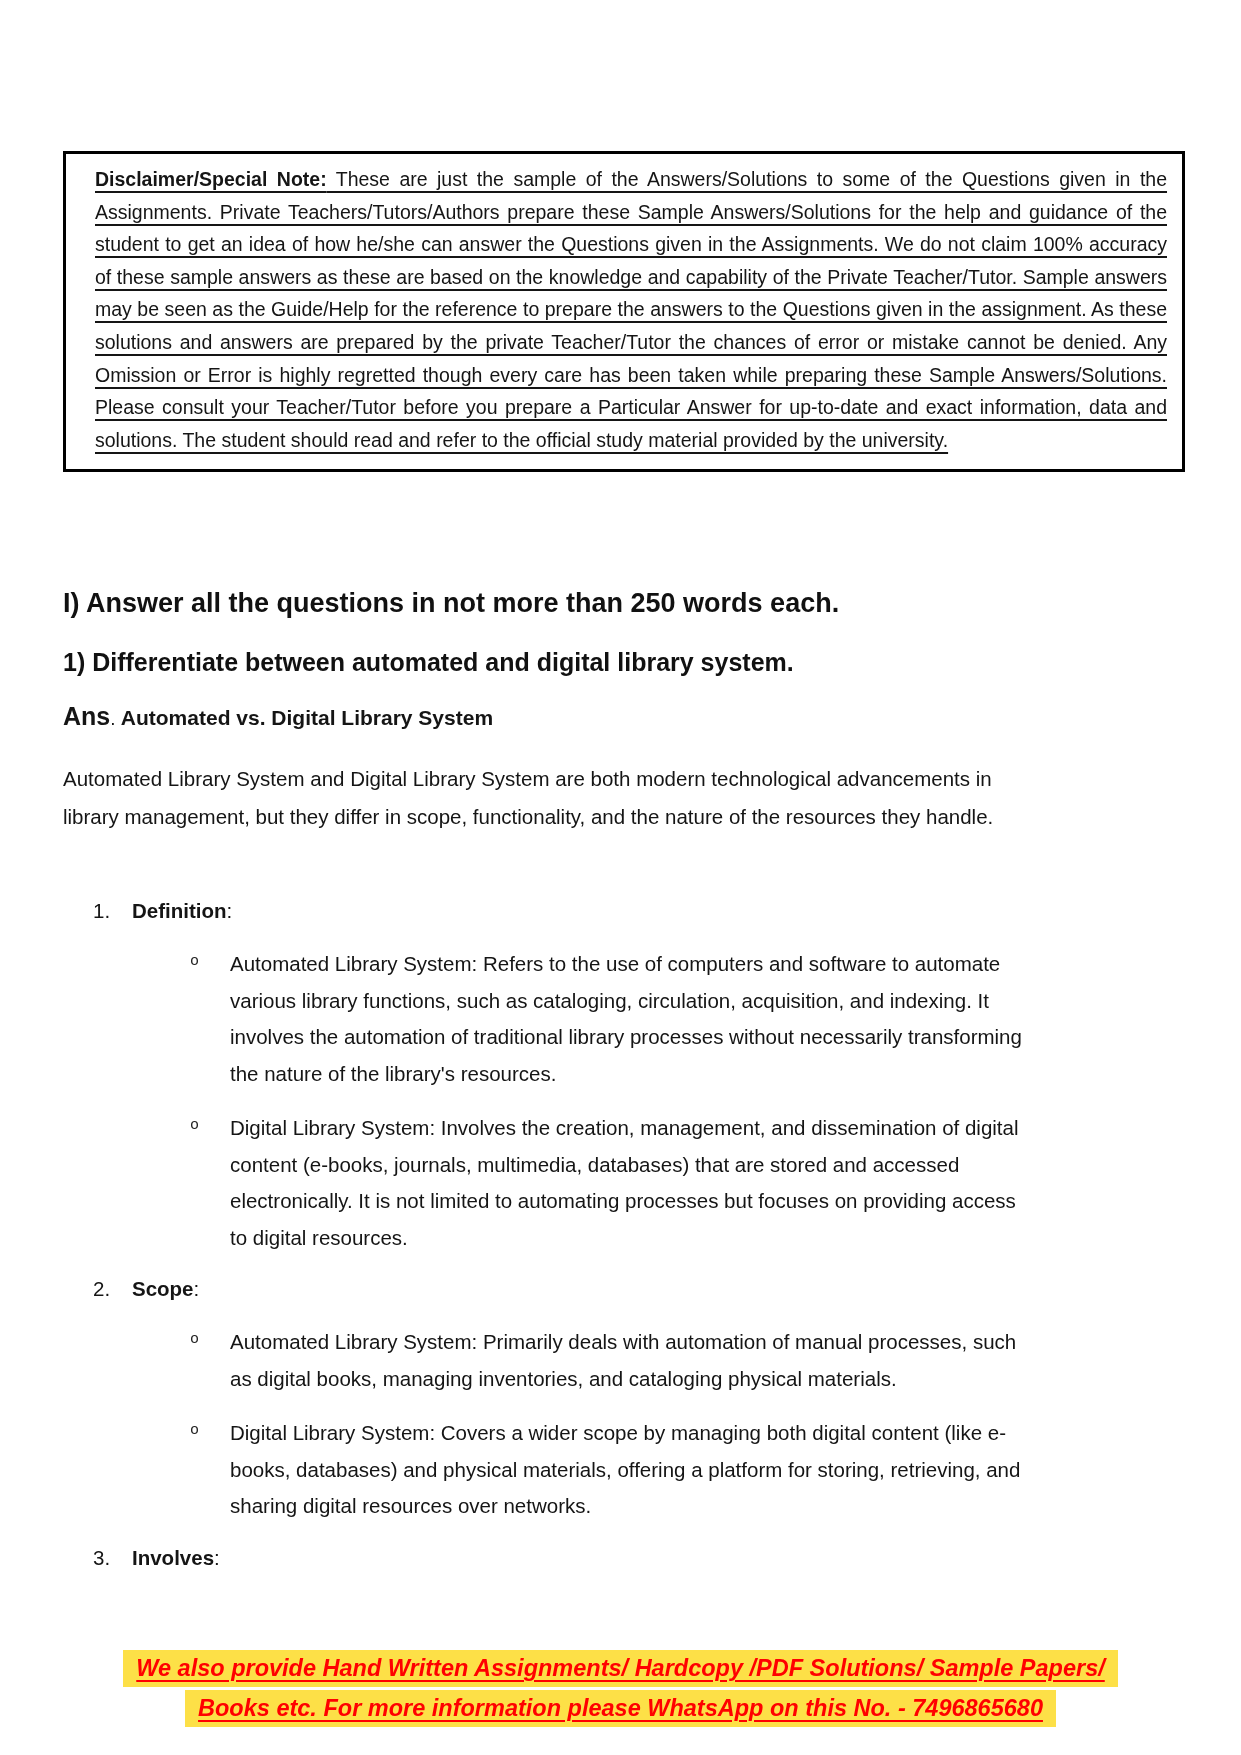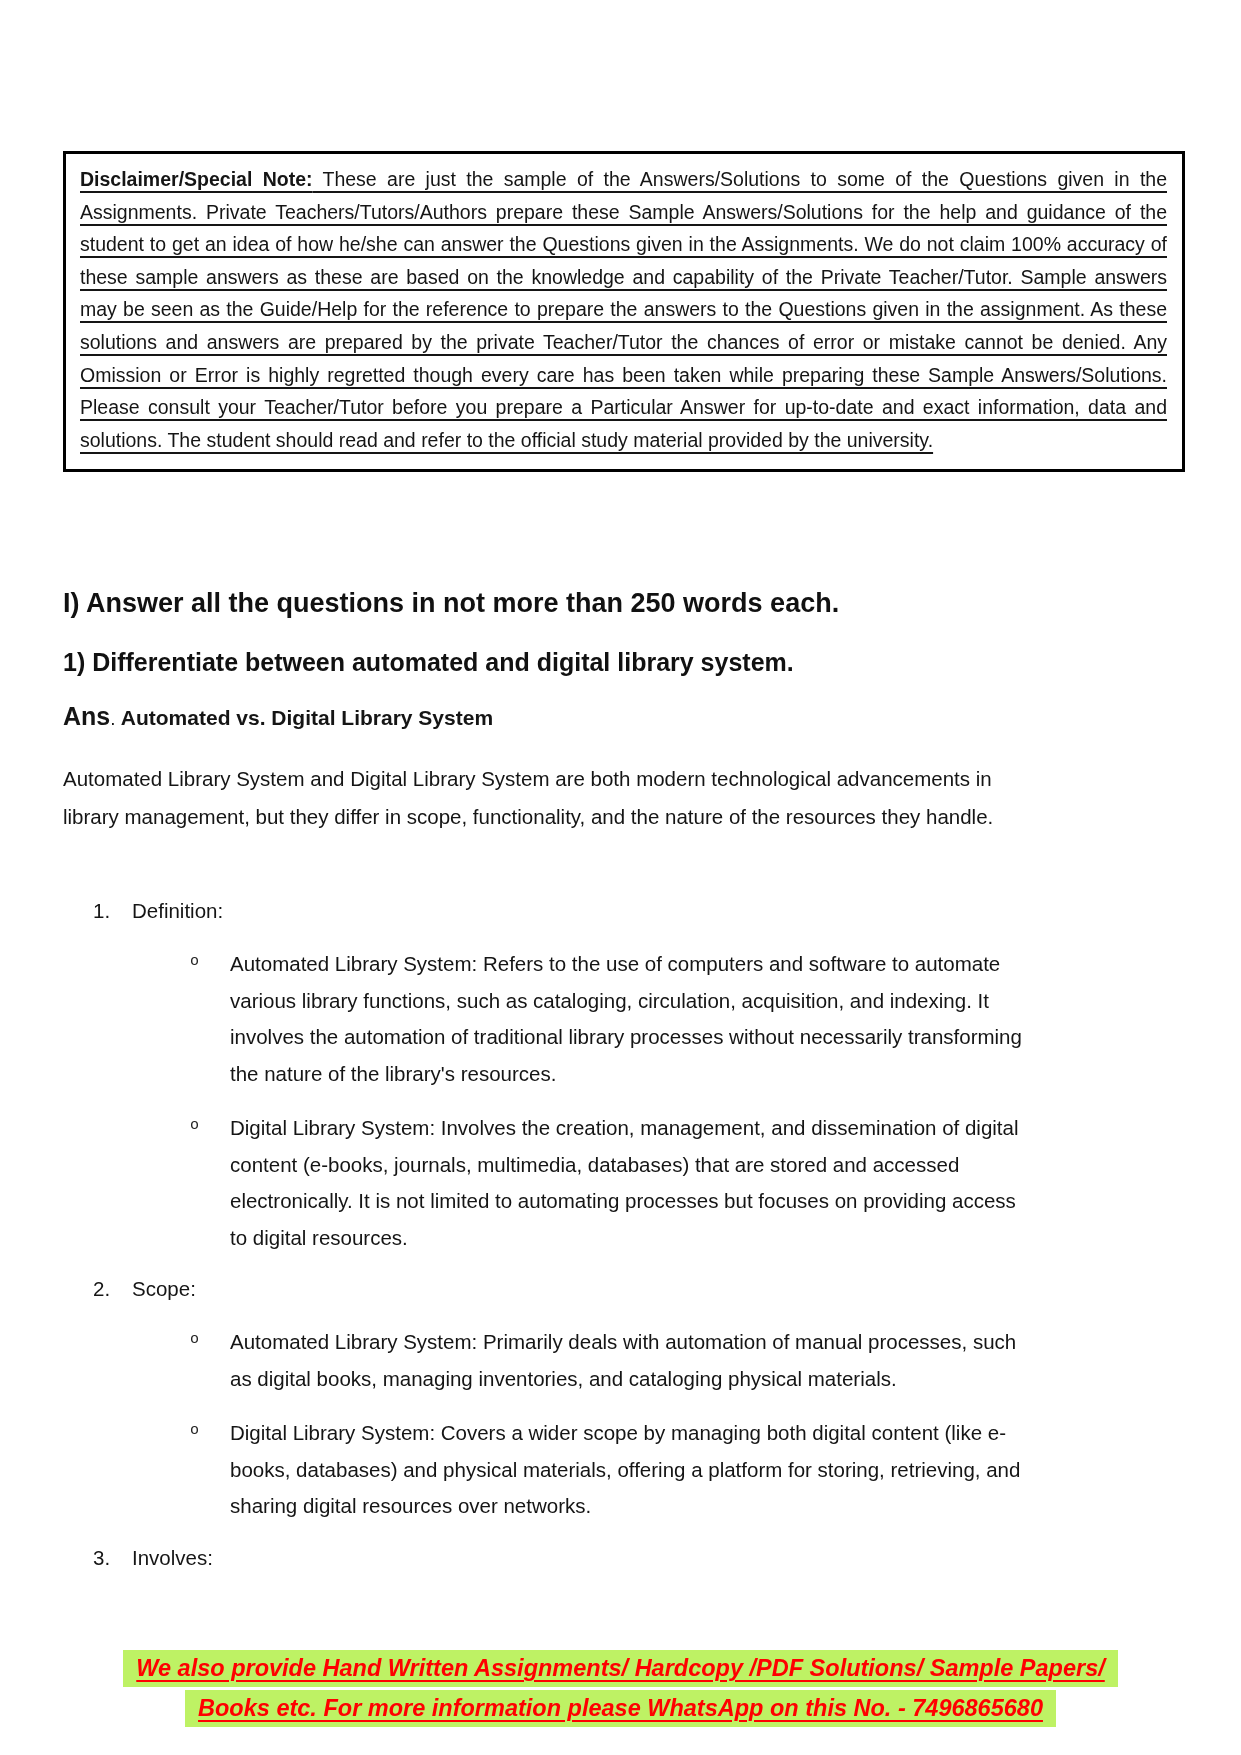--- a/index.html
+++ b/index.html
@@ -18,20 +18,21 @@
     position:absolute; left:63px; top:151px; width:1122px;
     border:3px solid #000;
     padding:9px 15px 13px 14px;
   }
   .disclaimer-text {
     font-size:19.5px; line-height:32.6px;
     text-align:justify;
     text-decoration:underline;
     text-underline-offset:5px;
     text-decoration-thickness:1.5px;
+    margin-left:15px;
   }
   .disclaimer-text .lbl { font-weight:bold; }
 
   
   .h-section {
     position:absolute; left:63px; top:588px;
     font-size:27px; font-weight:bold; color:#111;
   }
   .h-question {
     position:absolute; left:63px; top:648px;
@@ -48,38 +49,38 @@
   .intro {
     position:absolute; left:63px; top:760px; width:952px;
     font-size:20.5px; line-height:38px;
   }
   .b { font-weight:normal; }
 
   
   .answer-list { position:absolute; left:63px; top:880px; width:1010px; }
   .num-row { margin:16px 0 20px 30px; font-size:20.5px; line-height:30px; }
   .num { display:inline-block; width:39px; }
-  .num-title { font-weight:normal; }
+  .num-title { font-weight:bold; }
   .bullet-row { display:flex; margin:18px 0 18px 127px; }
   .bullet-marker {
     flex:none; width:40px;
     font-family:"Liberation Mono", monospace;
     font-size:15px; padding-top:7px; color:#222;
   }
   .bullet-text { width:803px; font-size:20.5px; line-height:36.5px; }
 
   
   .promo-footer {
     position:absolute; left:0; top:1650px; width:100%;
     text-align:center;
   }
   .promo-line { line-height:38px; }
   .hl {
     display:inline-block;
-    background:#bef264;
+    background:#fde047;
     color:#ff0000;
     font-size:23.5px; font-weight:bold; font-style:italic;
     line-height:37px;
     padding:0 13px;
     text-decoration:underline;
     text-underline-offset:4px;
     text-decoration-thickness:2px;
   }
 </style>
 </head>

